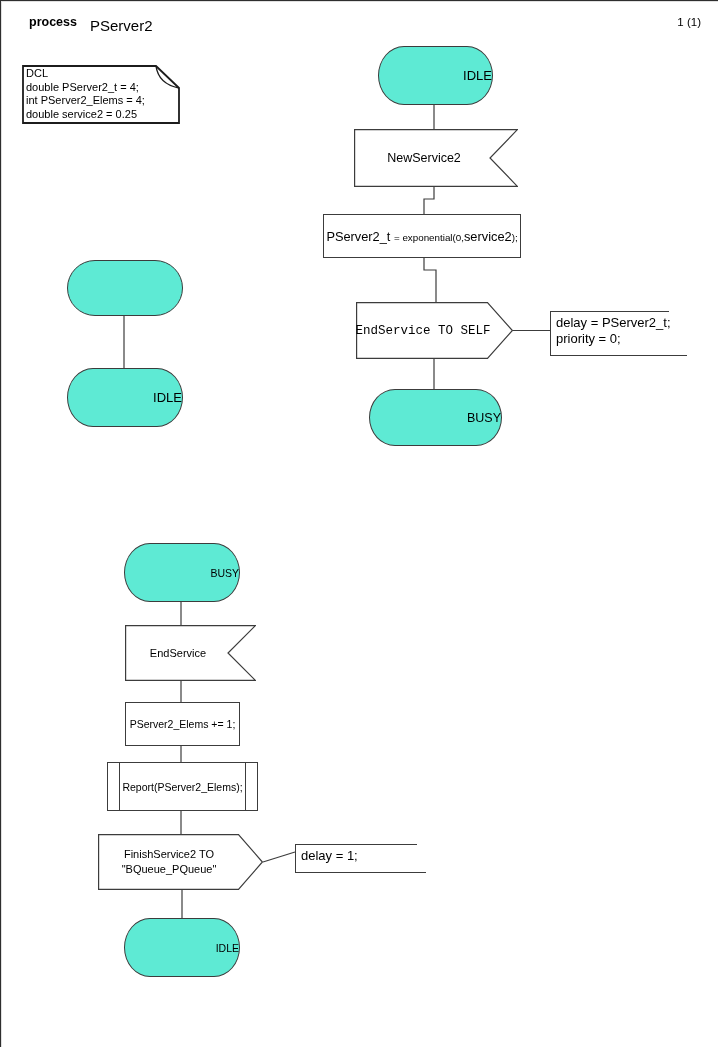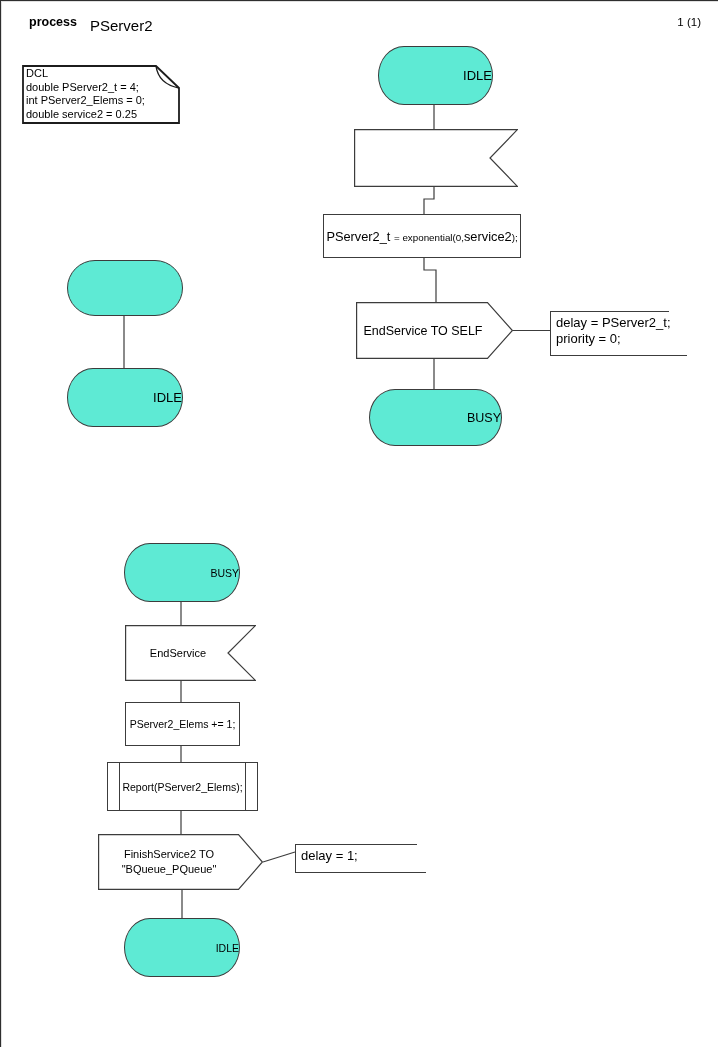--- a/index.html
+++ b/index.html
@@ -85,44 +85,45 @@
   </svg>
 
   <div class="sym" style="left:21px; top:64px; width:158px; height:70px;">
     <svg width="158" height="59" viewBox="0 0 158 59">
       <path d="M1 1 H134 L157 23 V58 H1 Z" fill="#ffffff" stroke="#1c1c1c" stroke-width="1.8"></path>
       <path d="M134 1 Q136.5 19 157 23" fill="none" stroke="#1c1c1c" stroke-width="1.4"></path>
     </svg>
     <div class="dcl-text">
       <div>DCL</div>
       <div>double PServer2_t = 4;</div>
-      <div>int PServer2_Elems = 0;</div>
+      <div>int PServer2_Elems = 4;</div>
       <div>double service2 = 0.25</div>
     </div>
   </div>
 
   <div class="state fs13" style="left:377px; top:45px; width:113px; height:57px;">
     <span>IDLE</span>
   </div>
 
   <div class="sym" style="left:353px; top:128px; width:164px; height:58px;">
     <svg width="164" height="58" viewBox="0 0 164 58">
       <polygon points="0.6,0.6 163.4,0.6 136,29 163.4,57.4 0.6,57.4" fill="#ffffff" stroke="#3c3c3c" stroke-width="1.2"></polygon>
     </svg>
+    <div class="lbl fs125" style="width:140px;">NewService2</div>
   </div>
 
   <div class="task" style="left:322px; top:213px; width:196px; height:42px;">
     <div class="task-inner"><span class="large-part">PServer2_t </span><span class="small-part">= exponential(0,</span><span class="large-part">service2</span><span class="small-part">);</span></div>
   </div>
 
   <div class="sym" style="left:355px; top:301px; width:157px; height:57px;">
     <svg width="157" height="57" viewBox="0 0 157 57">
       <polygon points="0.6,0.6 131.5,0.6 156.4,28.5 131.5,56.4 0.6,56.4" fill="#ffffff" stroke="#3c3c3c" stroke-width="1.2"></polygon>
     </svg>
-    <div class="lbl fs125" style="width:134px;">EndService TO SELF</div>
+    <div class="lbl fs125" style="width:134px;font-family:Liberation Mono, monospace;">EndService TO SELF</div>
   </div>
 
   <div class="comment" style="left:549px; top:310px; width:113px; height:41px;">
     <div>delay = PServer2_t;</div>
     <div>priority = 0;</div>
     <div class="comment-bottom" style="width:137px;"></div>
   </div>
 
   <div class="state fs125" style="left:368px; top:388px; width:131px; height:55px;">
     <span>BUSY</span>

